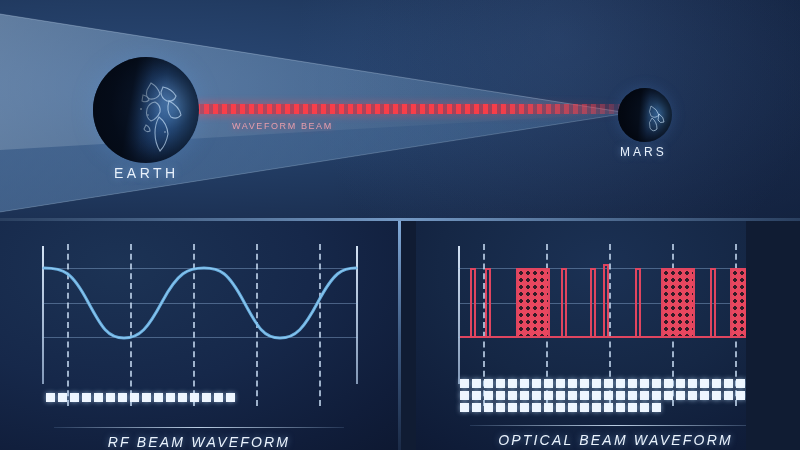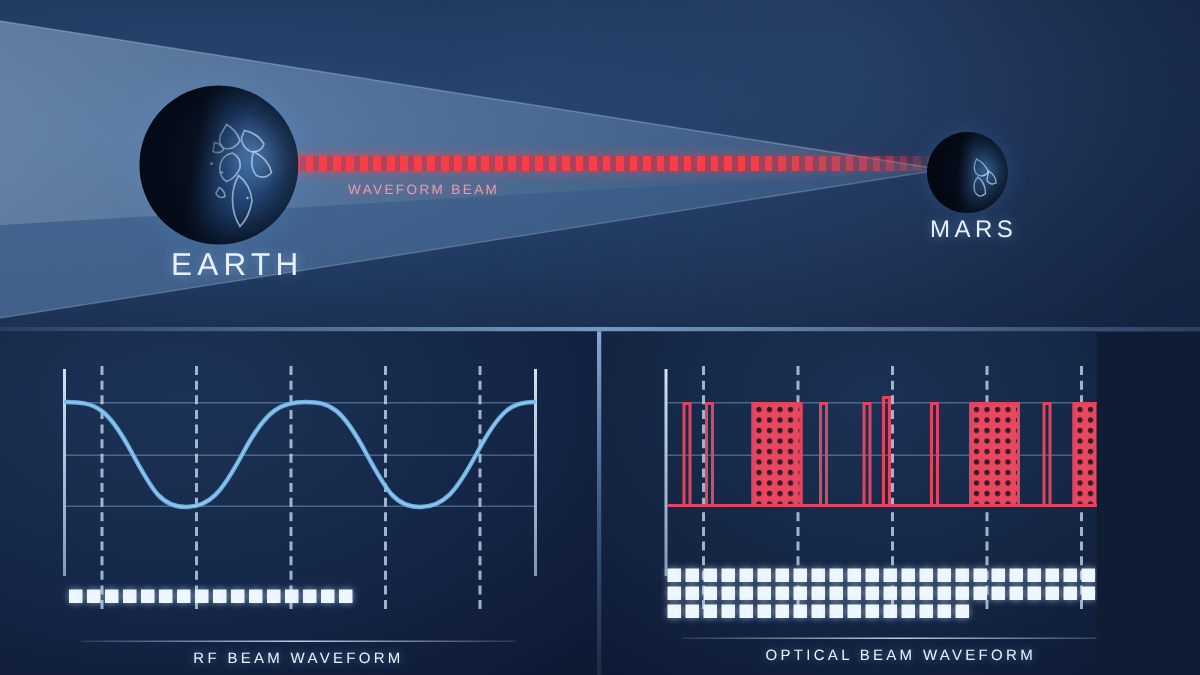--- a/index.html
+++ b/index.html
@@ -50,58 +50,58 @@
   #mars{left:618px;top:88px;width:54px;height:54px;
     background:
       radial-gradient(circle at 76% 48%, #3a6ea5 0%, #24466f 24%, #152a4c 48%, #0a1428 72%, #060d1c 100%);
     box-shadow:0 0 14px rgba(70,120,190,.30), inset -8px 0 14px rgba(0,0,0,.6);}
   #mars .terminator{position:absolute;inset:0;border-radius:50%;
     background:linear-gradient(95deg, rgba(2,6,14,.88) 0%, rgba(2,6,14,.82) 40%, rgba(2,6,14,.2) 56%, rgba(2,6,14,0) 70%);}
 
   
   .scene-label{position:absolute;color:#e8f1fb;letter-spacing:3px;
     font-size:14px;text-shadow:0 0 7px rgba(140,190,250,.55);white-space:nowrap;}
-  #earth-label{left:114px;top:165px;font-size:21px;letter-spacing:3.5px;}
-  #mars-label{left:620px;top:145px;font-size:16px;letter-spacing:3px;}
+  #earth-label{left:114px;top:165px;font-size:14px;letter-spacing:3.5px;}
+  #mars-label{left:620px;top:145px;font-size:12px;letter-spacing:3px;}
 
   #rf-label{position:absolute;left:232px;top:78px;color:#e2edfa;font-size:10px;
     letter-spacing:1.6px;text-shadow:0 0 6px rgba(150,200,255,.6);white-space:nowrap;}
   #optical-label{position:absolute;left:232px;top:121px;color:#f2a2ae;font-size:9px;
     letter-spacing:1.6px;text-shadow:0 0 6px rgba(255,90,110,.5);white-space:nowrap;opacity:.92;}
 
   
   .hdiv{position:absolute;left:0;top:218px;width:800px;height:3px;
     background:linear-gradient(90deg, rgba(120,170,230,.25), rgba(150,195,245,.75), rgba(120,170,230,.25));}
   .vdiv{position:absolute;left:398px;top:221px;width:3px;height:229px;
     background:linear-gradient(180deg, rgba(150,195,245,.85), rgba(120,170,230,.45), rgba(90,130,190,.15));}
   .vdiv2{position:absolute;left:392px;top:221px;width:1px;height:229px;
     background:linear-gradient(180deg, rgba(130,175,235,.35), rgba(90,130,190,.06));}
 
   
   .panel{position:absolute;top:221px;width:398px;height:229px;overflow:hidden;}
   #panel-left{left:0;background:radial-gradient(120% 130% at 30% 20%, #1c3355 0%, #16284a 40%, #101d3a 70%, #0b1429 100%);}
-  #panel-right{left:401px;width:330px;background:radial-gradient(120% 130% at 55% 20%, #1b3154 0%, #152745 40%, #0f1c38 70%, #0a1328 100%);}
+  #panel-right{left:416px;width:330px;background:radial-gradient(120% 130% at 55% 20%, #1b3154 0%, #152745 40%, #0f1c38 70%, #0a1328 100%);}
 
   .plot{position:absolute;left:42px;top:25px;width:316px;height:112px;}
   .yaxis{position:absolute;left:0;top:0;width:2px;height:138px;
     background:linear-gradient(180deg, rgba(220,235,252,.95), rgba(190,215,245,.65));}
   .yaxis-r{position:absolute;left:314px;top:0;width:2px;height:138px;
     background:linear-gradient(180deg, rgba(220,235,252,.95), rgba(190,215,245,.65));}
   .hline{position:absolute;left:0;width:316px;height:1px;background:rgba(160,195,235,.38);}
   .vdash{position:absolute;top:-2px;width:0;height:162px;
     border-left:2px dashed rgba(205,225,248,.75);}
 
   .bits{position:absolute;display:flex;gap:3px;}
   .bit{width:9px;height:9px;background:#eef6ff;
     box-shadow:0 0 5px rgba(190,225,255,.65);}
 
   .caption-rule{position:absolute;height:1px;
     background:linear-gradient(90deg, rgba(150,190,235,.15), rgba(215,235,255,.85), rgba(150,190,235,.15));}
-  .caption{position:absolute;color:#eaf3fd;font-size:10px;letter-spacing:2.2px;
-    text-shadow:0 0 6px rgba(150,200,255,.5);white-space:nowrap;text-align:center;}
+  .caption{position:absolute;color:#eaf3fd;font-size:14px;letter-spacing:2.2px;
+    text-shadow:0 0 6px rgba(150,200,255,.5);white-space:nowrap;text-align:center;font-style:italic;}
 
   
   .pulse{position:absolute;box-sizing:border-box;border:2px solid #e0455f;}
   .pulse.filled{
     background-color:#e8475f;
     background-image:radial-gradient(circle at 3px 3px, rgba(20,20,30,.85) 1.6px, rgba(0,0,0,0) 2.0px);
     background-size:7px 7px;
   }
   .baseline{position:absolute;height:2px;background:#e0455f;}
 </style>

